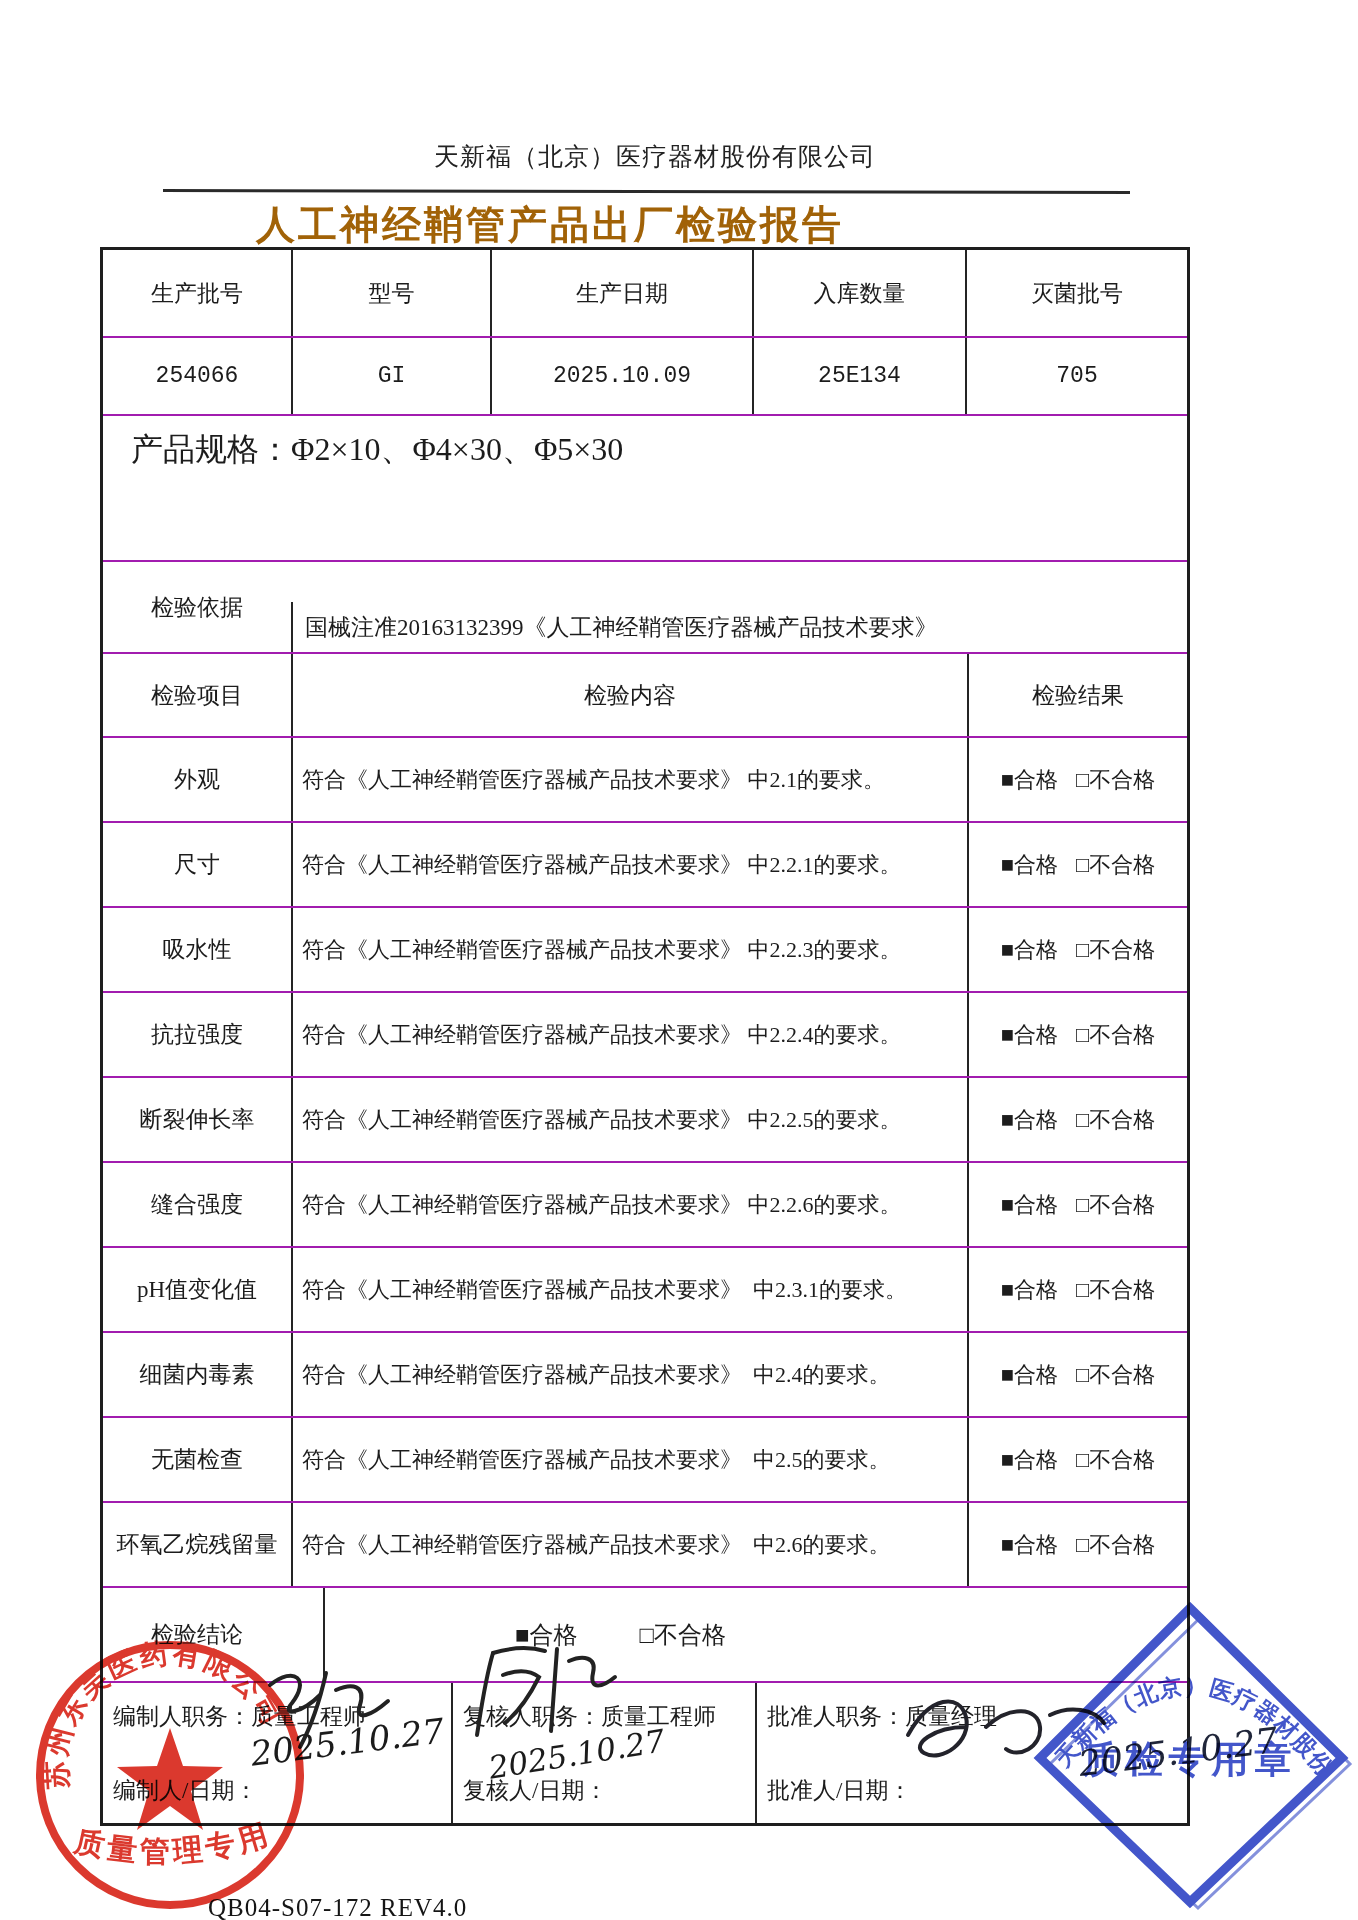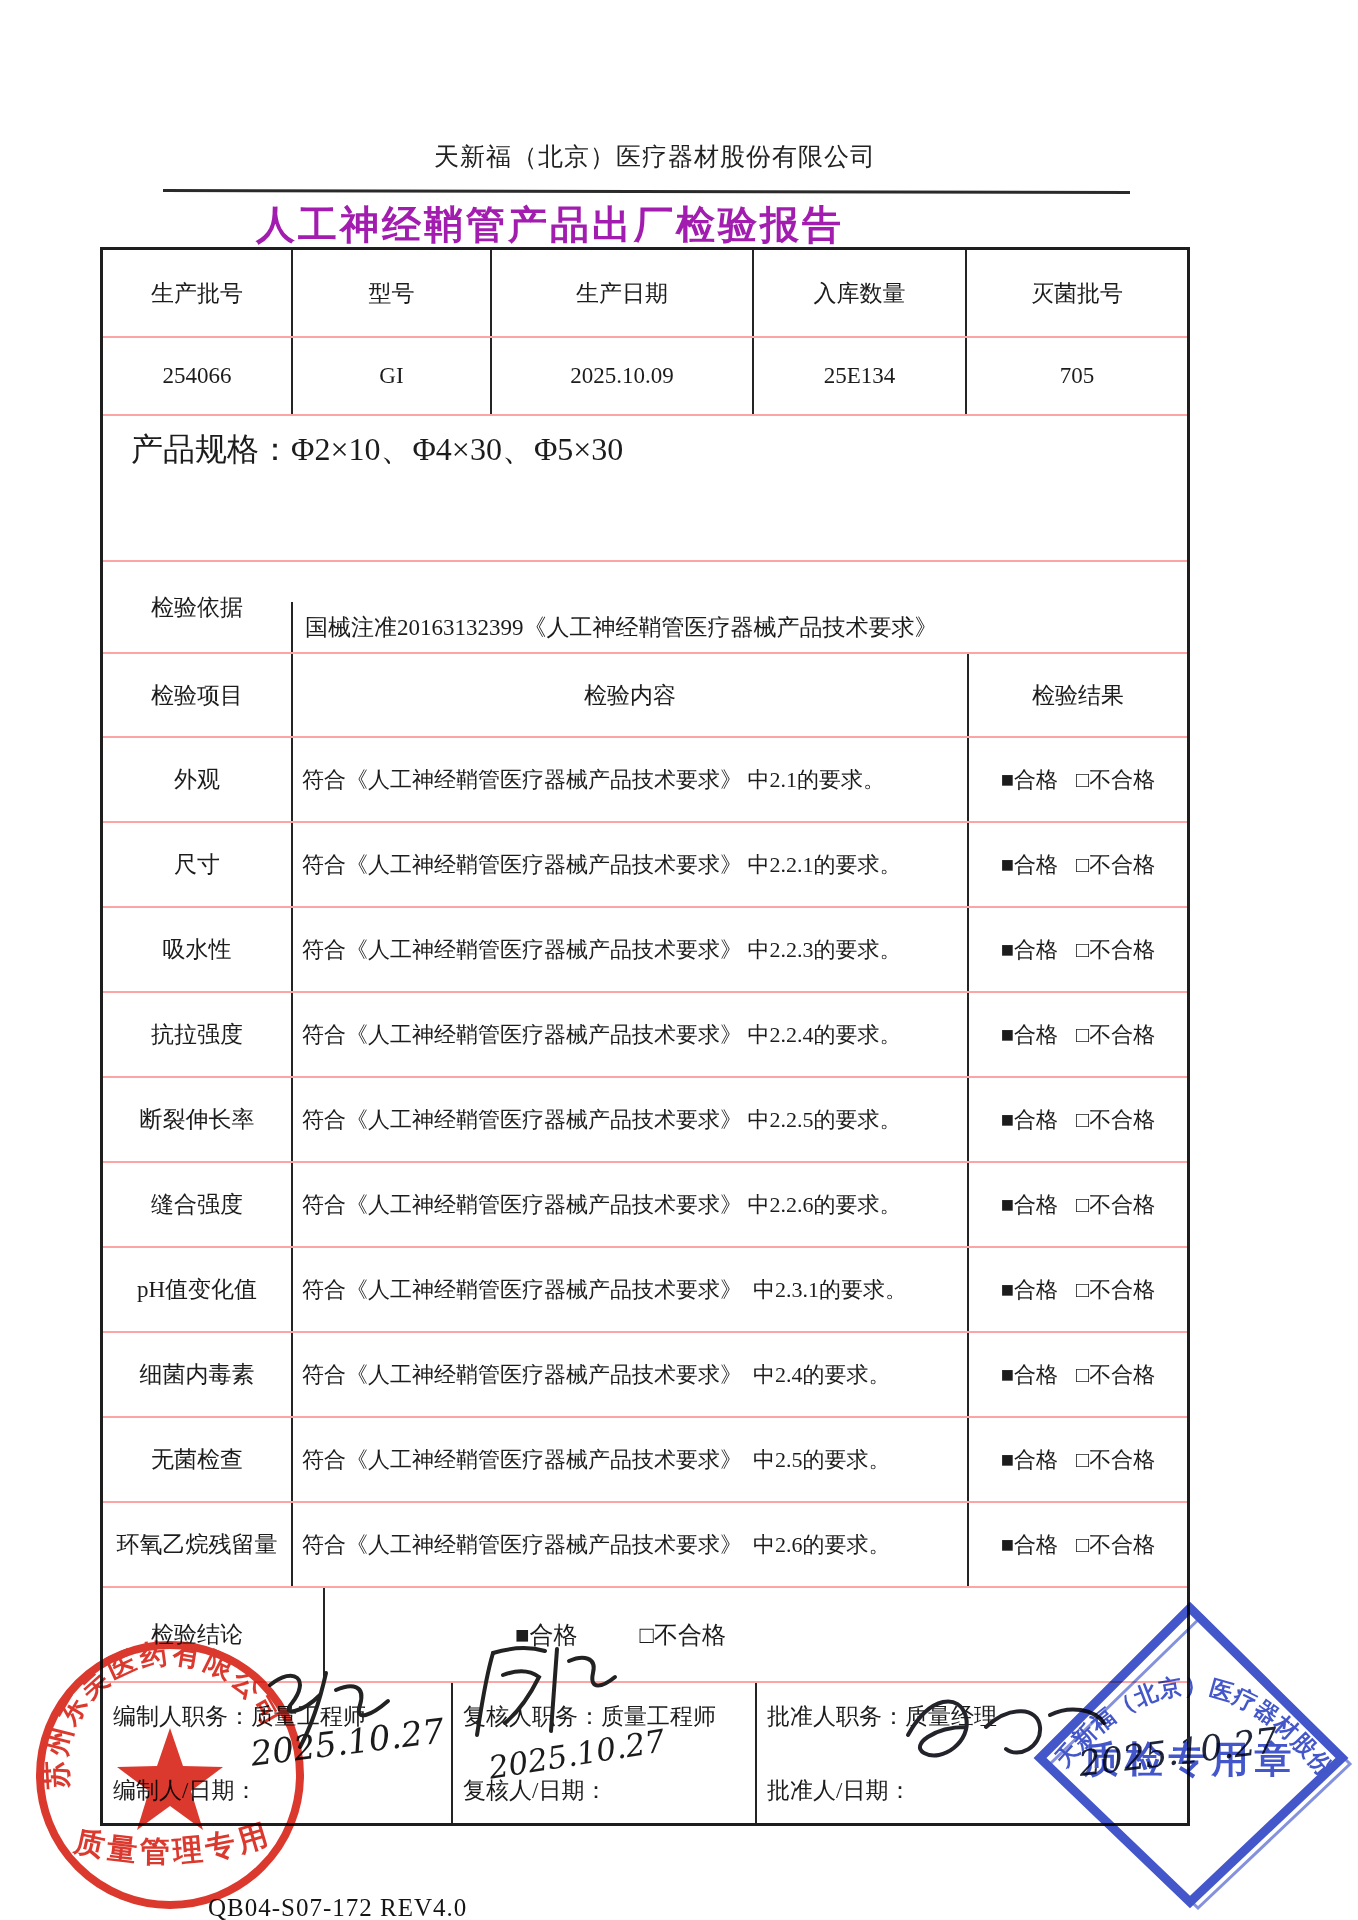--- a/index.html
+++ b/index.html
@@ -8,29 +8,29 @@
     font-family:"Liberation Serif","DejaVu Serif",serif;color:#1c1c1c;
     overflow:hidden;
   }
   
   .logo{position:absolute;left:108px;top:78px;width:130px;height:100px;text-align:center;}
   .logo svg{display:block;margin:0 auto;}
   .logo-en{font-family:"Liberation Sans","DejaVu Sans",sans-serif;font-size:13px;font-weight:bold;color:#3a3a3a;letter-spacing:0.5px;margin-top:2px;}
   .logo-cn{font-family:"Liberation Sans","DejaVu Sans",sans-serif;font-size:9px;color:#4a4a4a;letter-spacing:5px;margin-top:1px;}
   .company{position:absolute;left:0;top:140px;width:1310px;text-align:center;font-size:25px;letter-spacing:1px;color:#222;}
   .company-underline{position:absolute;left:163px;top:190px;width:967px;height:3px;background:#2a2a2a;transform:rotate(0.12deg);}
-  .doc-title{position:absolute;left:0;top:198px;width:1100px;text-align:center;font-size:39px;font-weight:bold;letter-spacing:3px;color:#a21caf;}
+  .doc-title{position:absolute;left:0;top:198px;width:1100px;text-align:center;font-size:39px;font-weight:bold;letter-spacing:3px;color:#a16207;}
   
   .doc-table{position:absolute;left:100px;top:247px;width:1084px;border:3px solid #1e1e1e;background:transparent;}
-  .row{display:grid;border-bottom:2px solid #fca5a5;}
+  .row{display:grid;border-bottom:2px solid #a21caf;}
   .row.last{border-bottom:none;}
   .cell{box-sizing:border-box;display:flex;align-items:center;justify-content:center;border-left:2px solid #242424;font-size:23px;}
   .cell.first{border-left:none;}
   .row-batch-h{grid-template-columns:188px 199px 262px 213px 222px;height:86px;}
-  .row-batch-v{grid-template-columns:188px 199px 262px 213px 222px;height:76px;}
+  .row-batch-v{grid-template-columns:188px 199px 262px 213px 222px;height:76px;font-family:Liberation Mono, monospace;}
   .row-spec{grid-template-columns:1084px;height:144px;}
   .row-spec .cell{align-items:flex-start;justify-content:flex-start;padding:12px 12px 0 28px;font-size:32px;}
   .row-basis{grid-template-columns:188px 896px;height:90px;}
   .row-basis .cell.val{justify-content:flex-start;padding-left:12px;margin-top:40px;}
   .row-insp-h{grid-template-columns:188px 676px 220px;height:82px;}
   .row-item{grid-template-columns:188px 676px 220px;height:83px;}
   .row-item .cell.content{justify-content:flex-start;padding-left:9px;font-size:22px;white-space:pre-wrap;}
   .result-cell{gap:18px;font-size:22px;}
   .row-concl{grid-template-columns:188px 896px;height:93px;gap:32px;}
   .row-concl .cell.val{justify-content:flex-start;padding-left:190px;gap:62px;font-size:24px;}

